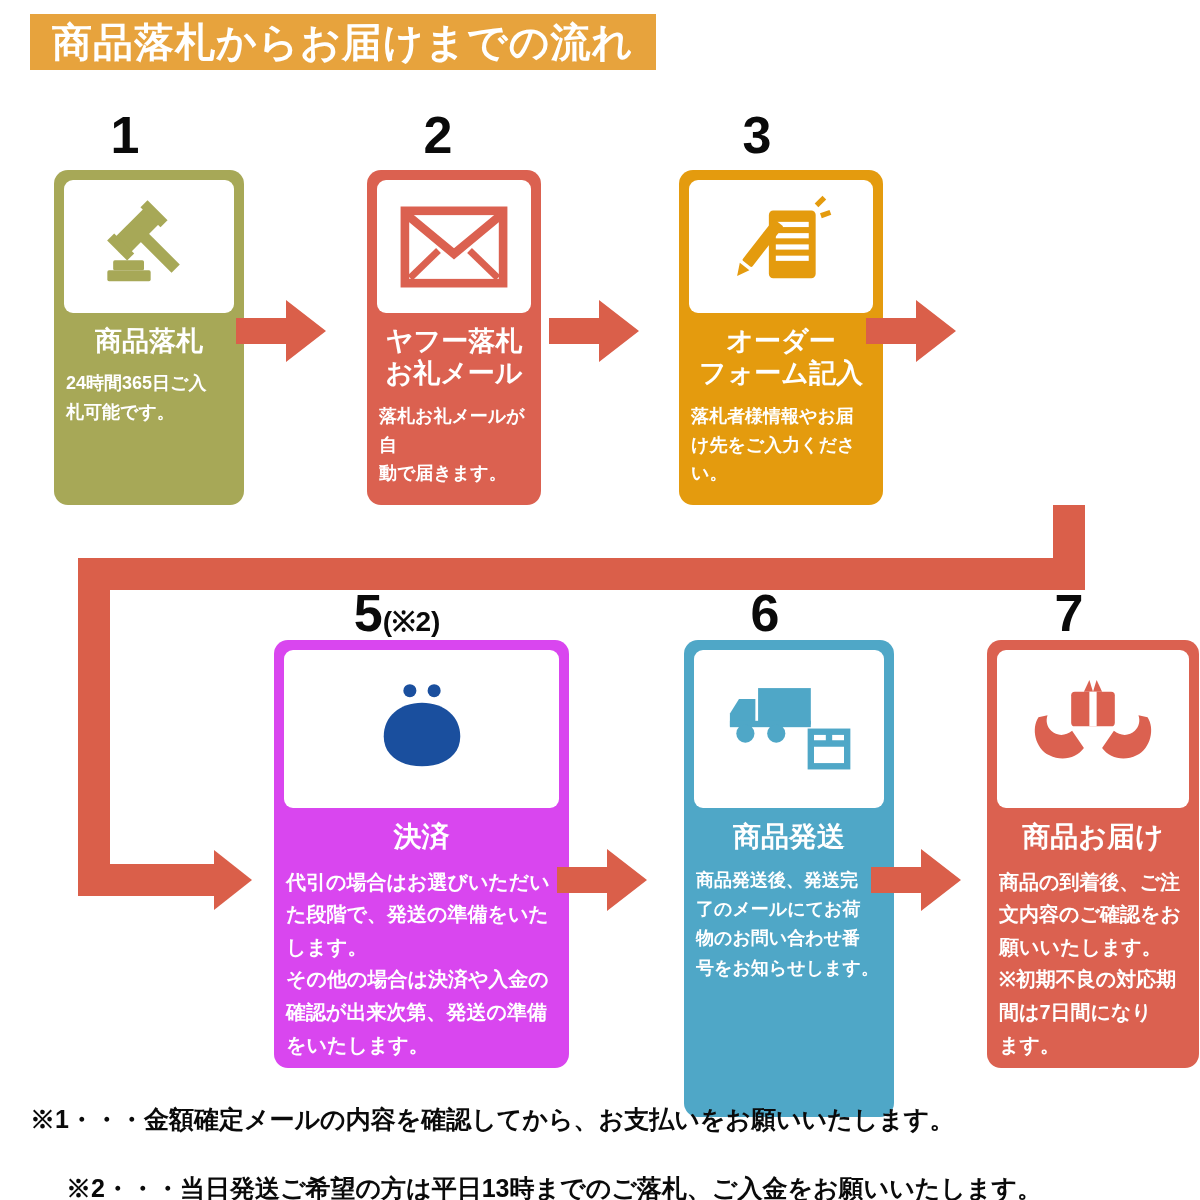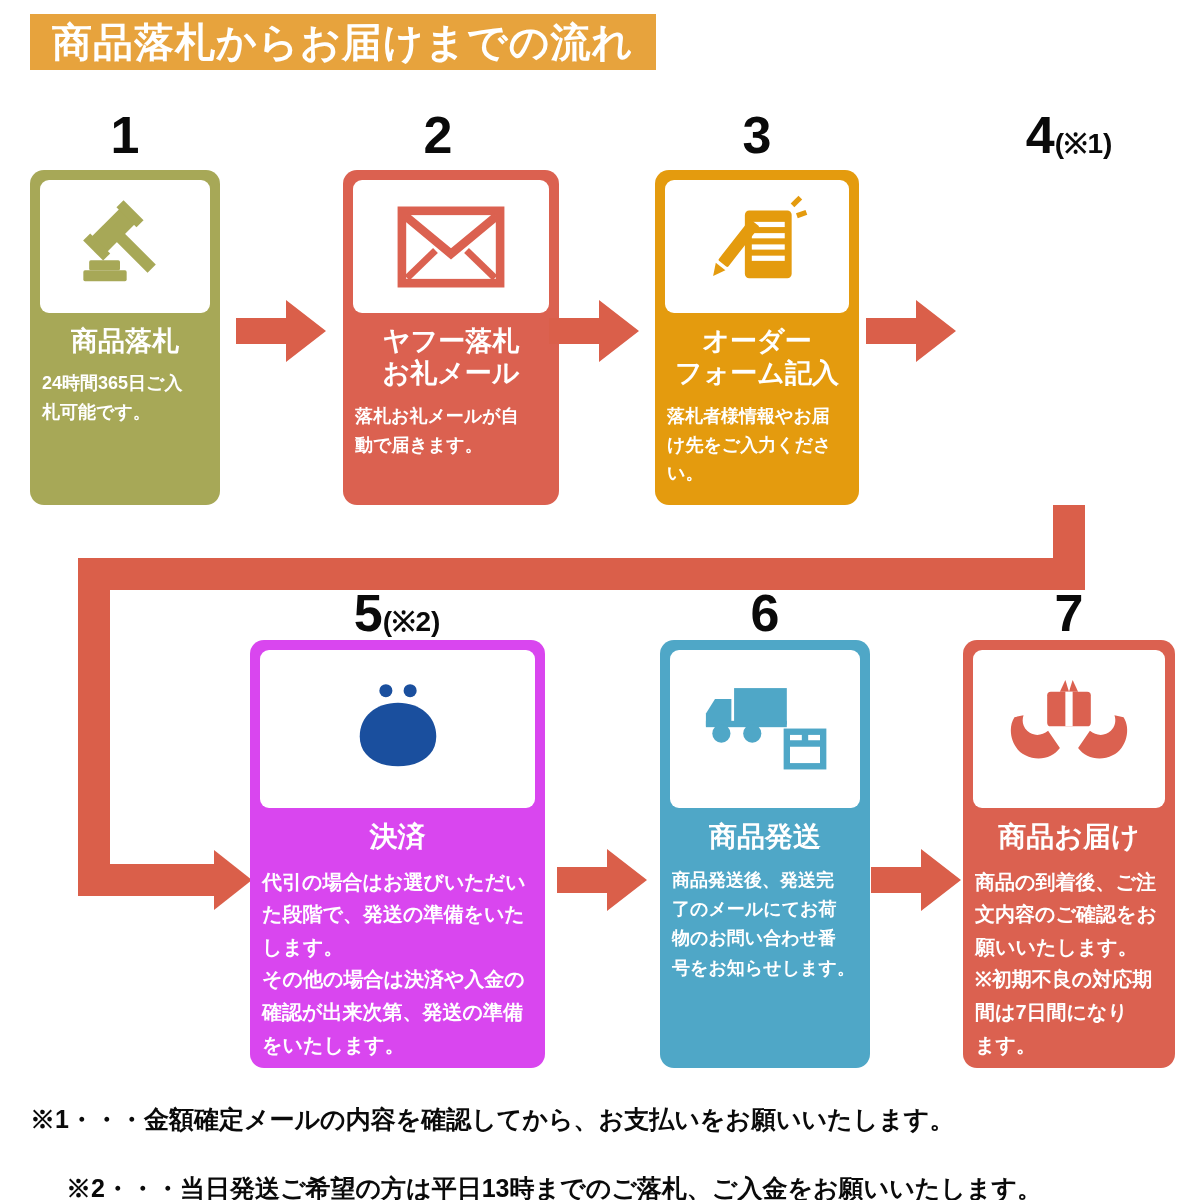--- a/index.html
+++ b/index.html
@@ -8,21 +8,21 @@
   .stage { position:absolute; left:0; top:0; width:1200px; height:1200px; }
 
   .banner { position:absolute; left:30px; top:14px; height:56px; line-height:56px;
             padding:0 22px; color:#fff; font-size:40px; font-weight:700; letter-spacing:1px; }
 
   .step-num { position:absolute; top:106px; height:58px; line-height:58px; text-align:center;
               color:#0a0a0a; font-size:52px; font-weight:700; white-space:nowrap; }
   .row2 .step-num, .step-num.r2 { top:584px; }
   .num-note { font-size:28px; font-weight:700; }
 
-  .card { position:absolute; border-radius:14px; padding:10px; color:#fff; }
+  .card { position:absolute; border-radius:14px; padding:10px; color:#fff;margin-left:24px; }
   .icon-panel { background:#fff; border-radius:9px; display:flex; align-items:center; justify-content:center; }
   .card-s .icon-panel { height:133px; }
   .card-l .icon-panel { height:158px; }
   .card-title { margin-top:12px; text-align:center; font-size:27px; font-weight:700;
                 line-height:1.2; white-space:pre-line; color:#fff; }
   .card-l .card-title { font-size:28px; }
   .card-desc { margin-top:12px; padding:0 2px; font-size:18px; font-weight:700; line-height:1.6;
                white-space:pre-line; color:#fff; text-align:left; }
   .card-l .card-desc { font-size:20px; line-height:1.63; }
   .card-l .desc-sm { font-size:18px; }
@@ -43,41 +43,38 @@
 
   <div class="step-num" style="left:65px;width:120px;">
     <span>1</span><span class="num-note"></span>
   </div>
   <div class="step-num" style="left:378px;width:120px;">
     <span>2</span><span class="num-note"></span>
   </div>
   <div class="step-num" style="left:697px;width:120px;">
     <span>3</span><span class="num-note"></span>
   </div>
-  <div class="step-num" style="left:969px;width:200px;">
-    <span>4</span><span class="num-note">(※1)</span>
-  </div>
 
   <div class="card card-s" style="left: 30px; top: 170px; width: 190px; height: 335px; background-color: rgb(167, 168, 87); color: rgb(167, 168, 87);">
     <div class="icon-panel">
       <svg width="100" height="100" viewBox="0 0 120 120">
         <line x1="26" y1="60" x2="66" y2="20" stroke="currentColor" stroke-width="26"></line>
         <line x1="14" y1="48" x2="38" y2="72" stroke="currentColor" stroke-width="12"></line>
         <line x1="54" y1="8" x2="78" y2="32" stroke="currentColor" stroke-width="12"></line>
         <line x1="46" y1="40" x2="92" y2="86" stroke="currentColor" stroke-width="14"></line>
         <rect x="10" y="88" width="52" height="13" rx="2" fill="currentColor"></rect>
         <rect x="17" y="76" width="37" height="12" rx="2" fill="currentColor"></rect>
       </svg>
     </div>
     <div class="card-title">商品落札</div>
     <div class="card-desc">24時間365日ご入
 札可能です。</div>
   </div>
 
-  <div class="card card-s" style="left: 343px; top: 170px; width: 216px; height: 335px; background-color: rgb(219, 97, 80); color: rgb(219, 97, 80);">
+  <div class="card card-s" style="left: 343px; top: 170px; width: 174px; height: 335px; background-color: rgb(219, 97, 80); color: rgb(219, 97, 80);">
     <div class="icon-panel">
       <svg width="112" height="92" viewBox="0 0 130 100">
         <rect x="8" y="8" width="114" height="84" fill="none" stroke="currentColor" stroke-width="10"></rect>
         <path d="M12,14 L65,58 L118,14" fill="none" stroke="currentColor" stroke-width="10"></path>
         <path d="M14,86 L47,54" fill="none" stroke="currentColor" stroke-width="8"></path>
         <path d="M116,86 L83,54" fill="none" stroke="currentColor" stroke-width="8"></path>
       </svg>
     </div>
     <div class="card-title">ヤフー落札
 お礼メール</div>
@@ -147,21 +144,21 @@
     </div>
     <div class="card-title">決済</div>
     <div class="card-desc">代引の場合はお選びいただい
 た段階で、発送の準備をいた
 します。
 その他の場合は決済や入金の
 確認が出来次第、発送の準備
 をいたします。</div>
   </div>
 
-  <div class="card card-l" style="left: 660px; top: 640px; width: 210px; height: 428px; background-color: rgb(79, 167, 199); color: rgb(79, 167, 199);">
+  <div class="card card-l" style="left: 660px; top: 640px; width: 210px; height: 477px; background-color: rgb(79, 167, 199); color: rgb(79, 167, 199);">
     <div class="icon-panel">
       <svg width="128" height="100" viewBox="0 0 140 110">
         <rect x="36" y="10" width="58" height="40" fill="currentColor"></rect>
         <path d="M33,22 L15,22 L5,38 L5,52 L33,52 Z" fill="currentColor"></path>
         <rect x="5" y="46" width="89" height="7" fill="currentColor"></rect>
         <circle cx="22" cy="60" r="10" fill="currentColor"></circle>
         <circle cx="56" cy="60" r="10" fill="currentColor"></circle>
         <g fill="none" stroke="currentColor" stroke-width="7">
           <rect x="94" y="58" width="40" height="38"></rect>
           <path d="M94,71 L134,71"></path>

